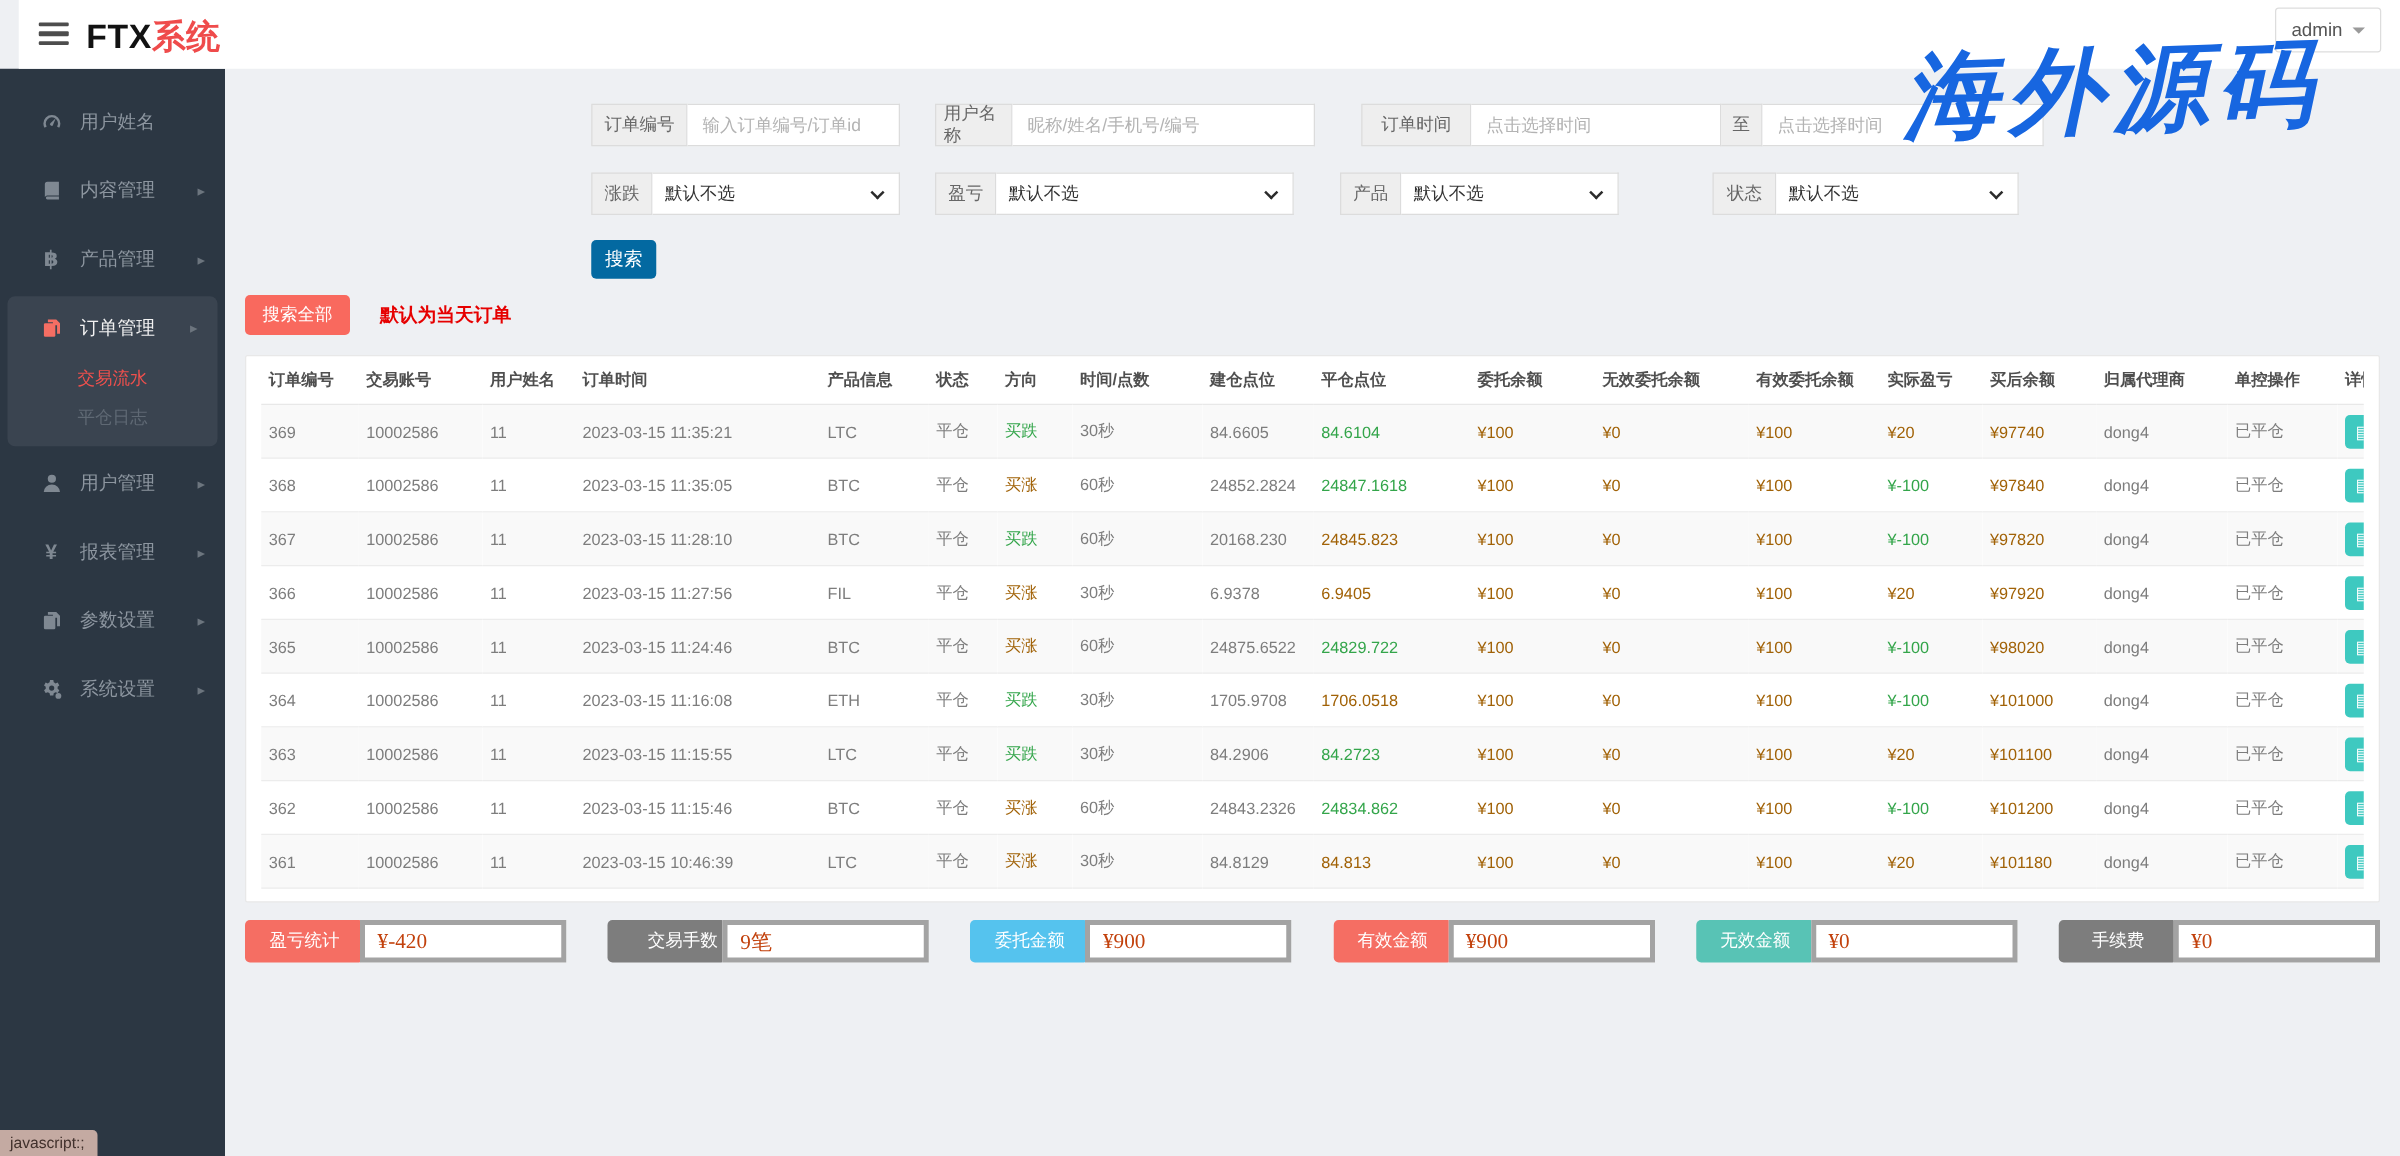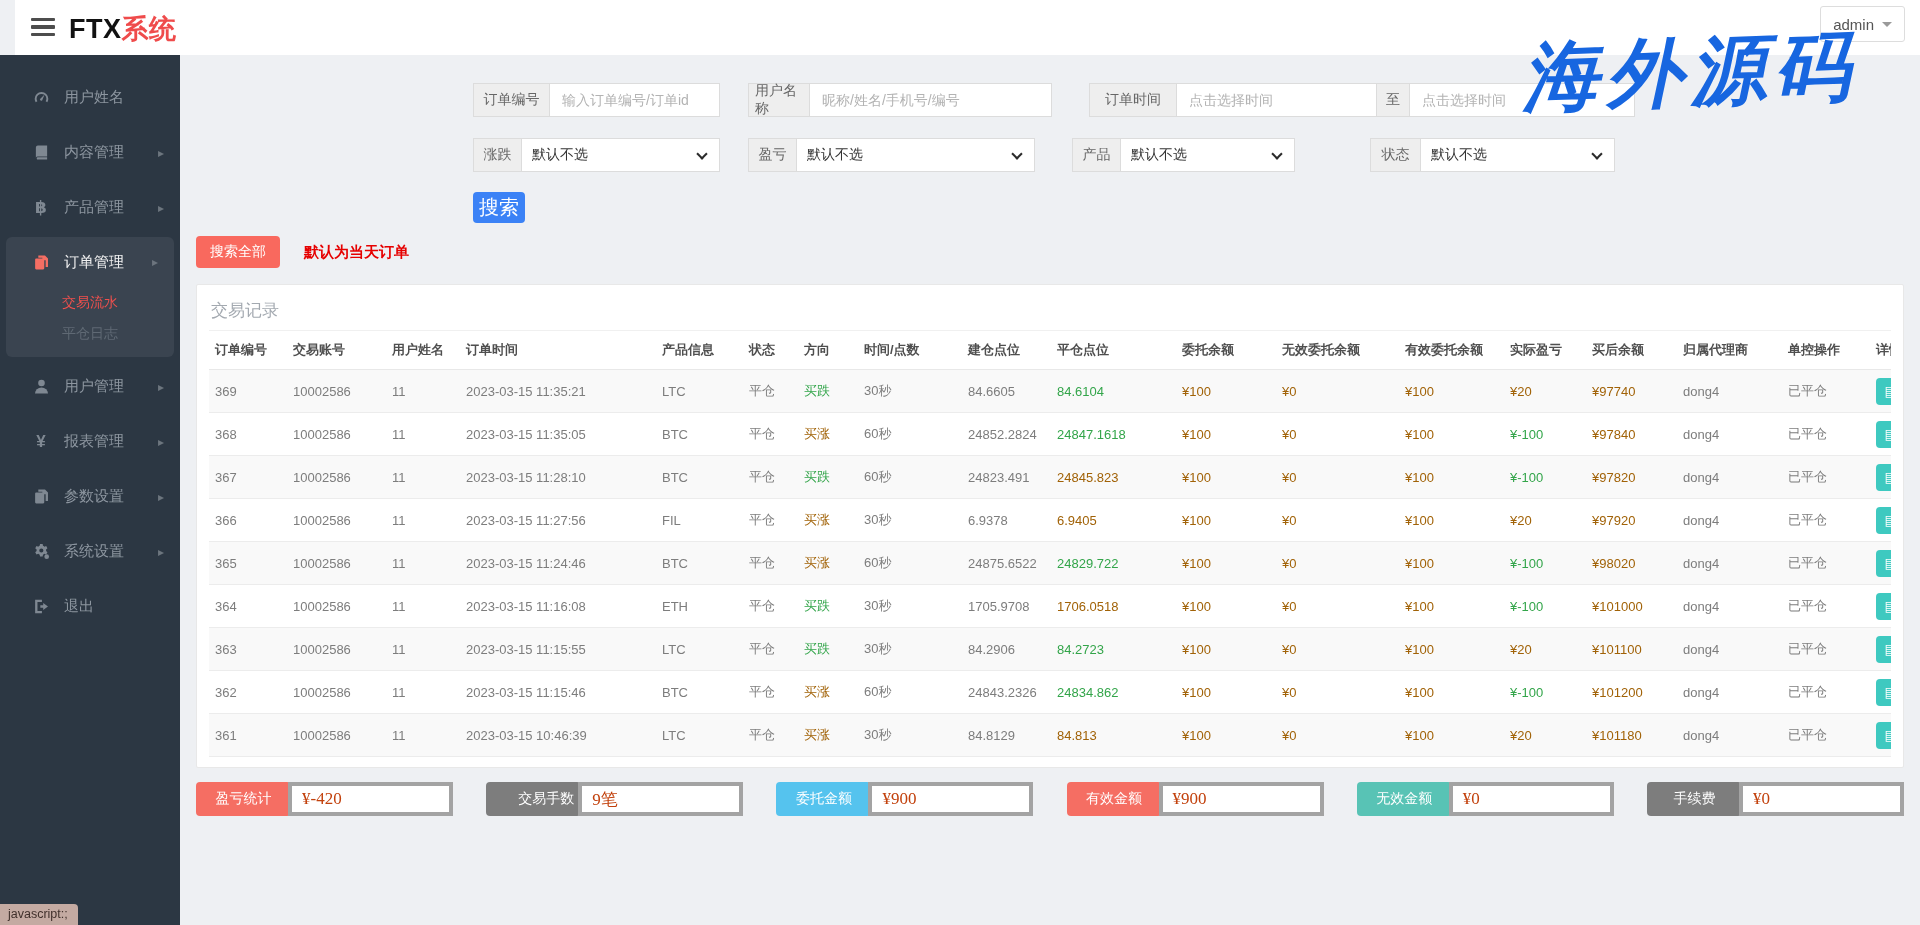--- a/index.html
+++ b/index.html
@@ -47,22 +47,22 @@
   .g-order .addon{width:77px}  .g-order input{width:170px}
   .g-user  .addon{width:62px}  .g-user  input{width:242px}
   .g-time  .addon{width:88px}  .g-time  input.t1{width:200px}
   .g-time  .addon.to{width:33px; border-left:none}
   .g-time  input.t2{width:225px}
   .g-zd .addon{width:49px} .g-zd .select{width:198px}
   .g-yk .addon{width:49px} .g-yk .select{width:238px}
   .g-cp .addon{width:49px} .g-cp .select{width:174px}
   .g-st .addon{width:51px} .g-st .select{width:194px}
   .mr28{margin-right:28px} .mr37{margin-right:37px} .mr75{margin-right:75px}
-  .btn-search { display:block; margin:20px 0 0 277px; width:52px; height:31px; background:#3b82f6;
-    color:#fff; border:none; border-radius:4px; font-size:20px; cursor:pointer; }
+  .btn-search { display:block; margin:20px 0 0 277px; width:52px; height:31px; background:#0369a1;
+    color:#fff; border:none; border-radius:4px; font-size:15px; cursor:pointer; }
   .row-all { display:flex; align-items:center; margin-top:13px; }
   .btn-all { width:84px; height:32px; background:#f9695e; color:#fff; border:none; border-radius:4px; font-size:14px; cursor:pointer; }
   .note { margin-left:24px; color:#e60000; font-weight:bold; font-size:15px; }
   
   .panel { margin-top:16px; background:#fff; border:1px solid #e8e8e8; border-radius:2px; padding:0 12px 10px; }
   .panel-title { height:46px; line-height:52px; font-size:17px; color:#a3a9b0; border-bottom:1px solid #f0f0f0; padding-left:2px; }
   table { width:100%; border-collapse:collapse; table-layout:fixed; }
   thead th { text-align:left; color:#4f4f4f; font-weight:bold; font-size:13px; padding:10px 6px; border-bottom:1px solid #e8e8e8; white-space:nowrap; overflow:hidden; }
   tbody td { padding:0 6px; height:43px; color:#7d7d7d; font-size:13px; border-bottom:1px solid #ececec; white-space:nowrap; overflow:hidden; }
   tbody tr:nth-child(odd) { background:#f9f9f9; }
@@ -174,29 +174,20 @@
       <div class="side-item">
         <span class="side-icon">
           <svg viewBox="0 0 16 16">
             <path fill-rule="evenodd" d="M6.6 1h2.5l.3 1.7a4.8 4.8 0 0 1 1.3.8l1.7-.6 1.2 2.1-1.3 1.1a4.9 4.9 0 0 1 0 1.5l1.3 1.1-1.2 2.1-1.7-.6a4.8 4.8 0 0 1-1.3.8l-.3 1.7H6.6l-.3-1.7a4.8 4.8 0 0 1-1.3-.8l-1.7.6-1.2-2.1 1.3-1.1a4.9 4.9 0 0 1 0-1.5L2.1 5l1.2-2.1 1.7.6a4.8 4.8 0 0 1 1.3-.8ZM7.85 5.1a1.95 1.95 0 1 0 0 3.9 1.95 1.95 0 0 0 0-3.9Z"></path>
             <circle cx="12.9" cy="12.9" r="2.2"></circle>
           </svg>
         </span>
         <span class="side-label">系统设置</span>
         <span class="side-arrow">▸</span>
       </div>
-      <div class="side-item">
-        <span class="side-icon">
-          <svg viewBox="0 0 16 16">
-            <path d="M2 1.6h6.4v2.2H4.2v8.4h4.2v2.2H2Z"></path>
-            <path d="M9.6 4.7 14.1 8l-4.5 3.3V9.1H6.9V6.9h2.7Z"></path>
-          </svg>
-        </span>
-        <span class="side-label">退出</span>
-      </div>
     </aside>
 
   <main class="content">
 
     <div class="frow frow1">
       <div class="ig g-order mr28">
         <span class="addon">订单编号</span>
         <input type="text" placeholder="输入订单编号/订单id" style="">
       </div>
       <div class="ig g-user mr37">
@@ -243,21 +234,20 @@
     </div>
 
     <button class="btn-search">搜索</button>
 
     <div class="row-all">
       <button class="btn-all">搜索全部</button>
       <span class="note">默认为当天订单</span>
     </div>
 
     <div class="panel">
-      <div class="panel-title">交易记录</div>
       <table>
         <colgroup>
           <col style="width:78px">
             <col style="width:99px">
             <col style="width:74px">
             <col style="width:196px">
           <col style="width:87px">
             <col style="width:55px">
             <col style="width:60px">
             <col style="width:104px">
@@ -345,21 +335,21 @@
             </tr>
             <tr>
               <td>367</td>
               <td>10002586</td>
               <td>11</td>
               <td>2023-03-15 11:28:10</td>
               <td>BTC</td>
               <td>平仓</td>
               <td class="c-green">买跌</td>
               <td>60秒</td>
-              <td>24823.491</td>
+              <td>20168.230</td>
               <td class="c-red">24845.823</td>
               <td class="c-red">¥100</td>
               <td class="c-red">¥0</td>
               <td class="c-red">¥100</td>
               <td class="c-green">¥-100</td>
               <td class="c-red">¥97820</td>
               <td>dong4</td>
               <td>已平仓</td>
               <td>
                 <button class="btn-detail">

